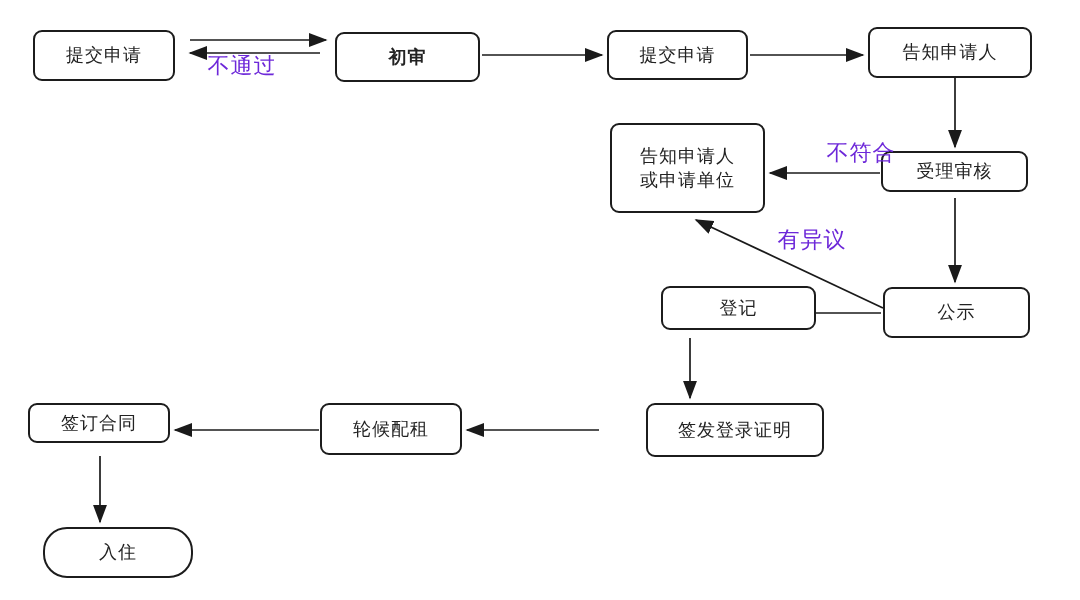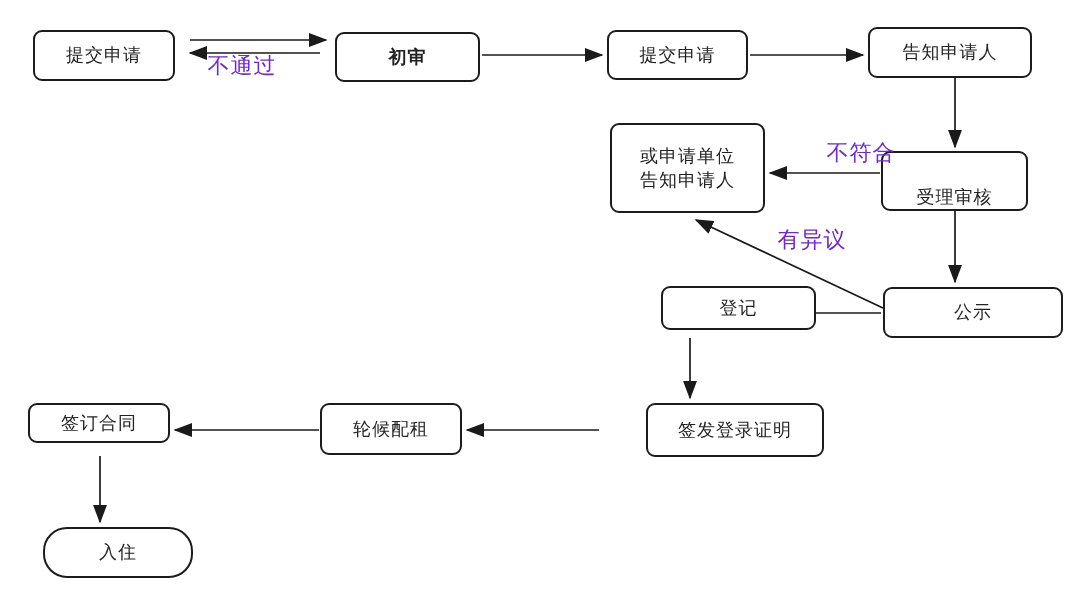--- a/index.html
+++ b/index.html
@@ -80,33 +80,33 @@
 
   <div class="node" style="left:607px; top:30px; width:141px; height:50px;">
     <span>提交申请</span>
   </div>
 
   <div class="node" style="left:868px; top:27px; width:164px; height:51px;">
     <span>告知申请人</span>
   </div>
 
   <div class="node" style="left:610px; top:123px; width:155px; height:90px;">
+    <span>告知申请人</span>
     <span>或申请单位</span>
-    <span>告知申请人</span>
   </div>
 
-  <div class="node" style="left:881px; top:151px; width:147px; height:60px;justify-content:flex-end;">
+  <div class="node" style="left:881px; top:151px; width:147px; height:41px;">
     <span>受理审核</span>
   </div>
 
   <div class="node" style="left:613px; top:286px; width:155px; height:44px;margin-left:48px;">
     <span>登记</span>
   </div>
 
-  <div class="node" style="left:883px; top:287px; width:180px; height:51px;justify-content:center;">
+  <div class="node" style="left:883px; top:287px; width:147px; height:51px;justify-content:center;">
     <span>公示</span>
   </div>
 
   <div class="node" style="left:28px; top:403px; width:142px; height:40px;">
     <span>签订合同</span>
   </div>
 
   <div class="node" style="left:320px; top:403px; width:142px; height:52px;">
     <span>轮候配租</span>
   </div>

